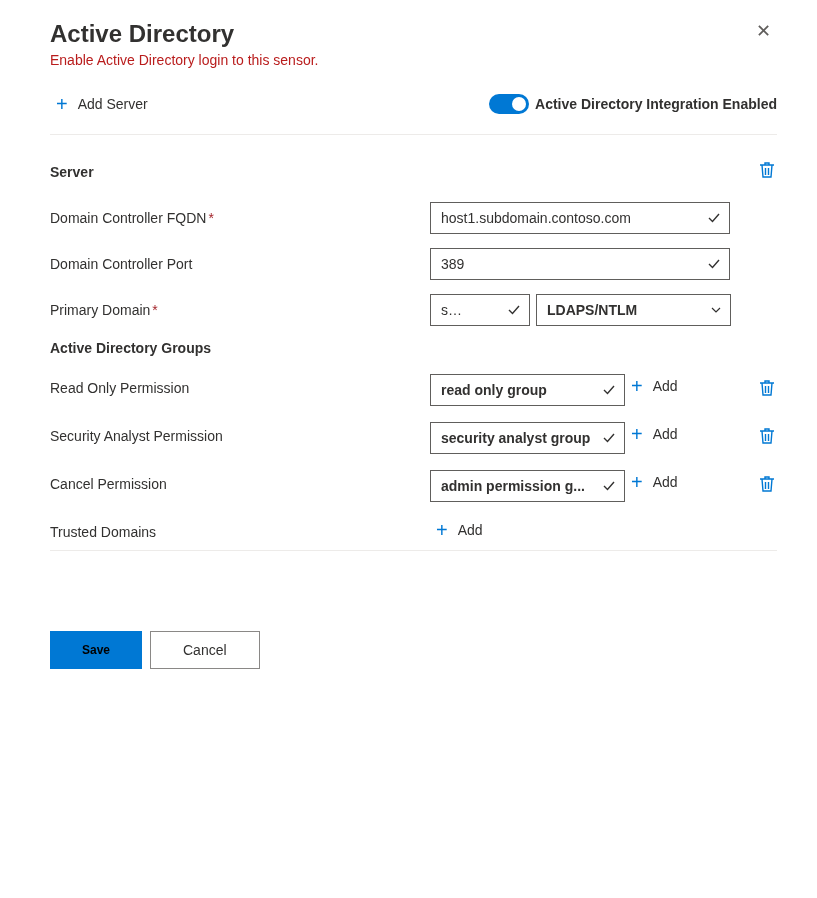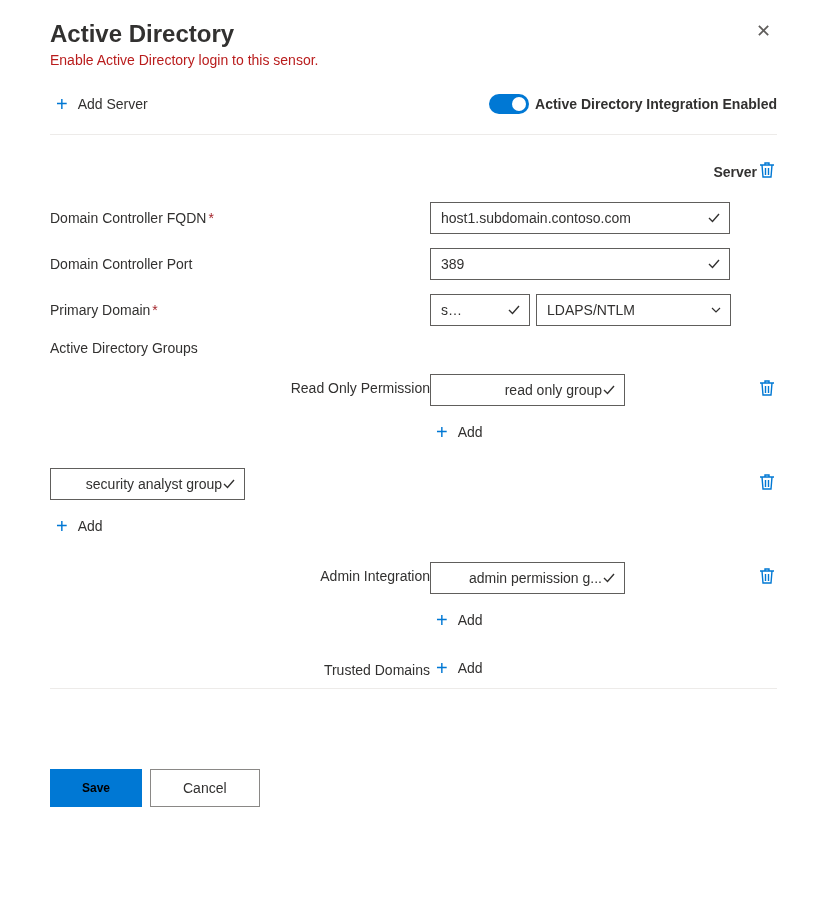--- a/index.html
+++ b/index.html
@@ -84,21 +84,21 @@
     .toggle-label {
       font-weight: 600;
     }
     .hr {
       border: none;
       border-top: 1px solid #edebe9;
       margin: 14px 0 24px 0;
     }
     .section-head-row {
       display: flex;
-      justify-content: flex-end;
+      justify-content: space-between;
       align-items: center;
       margin-bottom: 18px;
     }
     .section-head {
       font-weight: 600;
       font-size: 14px;
     }
     .trash-btn {
       background: none;
       border: none;
@@ -126,56 +126,54 @@
     .text-combo {
       display: flex;
       align-items: center;
       border: 1px solid #605e5c;
       height: 32px;
       padding: 0 8px 0 10px;
       background: #fff;
       position: relative;
     }
     .text-combo.w300 { width: 300px; }
-    .text-combo.w195 { width: 195px; }
+    .text-combo.w195 { width: 195px; font-weight: bold; }
     .text-combo.w100 { width: 100px; gap: 46px; }
     .text-combo-val {
       flex: 1;
       overflow: hidden;
       text-overflow: ellipsis;
       white-space: nowrap;
     }
     .check-icon {
       width: 14px;
       height: 14px;
       flex-shrink: 0;
     }
     .chev-icon {
       width: 12px;
       height: 12px;
       flex-shrink: 0;
     }
     .groups-head {
-      font-weight: 400;
+      font-weight: 700;
       margin: 0 0 18px 0;
     }
     .group-row {
       display: flex;
       align-items: flex-start;
       margin-bottom: 6px;
-      text-align: right;
     }
     .group-label {
       width: 380px;
       padding-top: 6px;
     }
     .group-controls {
       display: flex;
-      flex-direction: column;
-      gap: 14px;
+      flex-direction: row;
     }
     .group-trash-holder {
       margin-left: auto;
       padding-top: 3px;
     }
     .add-inline {
       display: flex;
       align-items: center;
       gap: 10px;
       cursor: pointer;
@@ -310,20 +308,21 @@
     <div class="group-trash-holder">
       <button class="trash-btn">
         <svg viewBox="0 0 16 18" fill="none" stroke="#0078d4" stroke-width="1.4">
             <path d="M1 4h14M6 4V2h4v2M3 4l1 12h8l1-12M6.5 7v7M9.5 7v7"></path>
           </svg>
       </button>
     </div>
   </div>
 
   <div class="group-row">
+    <div class="group-label">Security Analyst Permission</div>
     <div class="group-controls">
       <div class="text-combo w195">
         <span class="text-combo-val">security analyst group</span>
         <svg class="check-icon" viewBox="0 0 14 14" fill="none" stroke="#323130" stroke-width="1.4">
             <path d="M2 7l3.5 3.5L12 3"></path>
           </svg>
       </div>
       <div class="add-inline">
         <span class="plus-icon">+</span>
         <span>Add</span>
@@ -332,21 +331,21 @@
     <div class="group-trash-holder">
       <button class="trash-btn">
         <svg viewBox="0 0 16 18" fill="none" stroke="#0078d4" stroke-width="1.4">
             <path d="M1 4h14M6 4V2h4v2M3 4l1 12h8l1-12M6.5 7v7M9.5 7v7"></path>
           </svg>
       </button>
     </div>
   </div>
 
   <div class="group-row">
-    <div class="group-label">Admin Integration</div>
+    <div class="group-label">Cancel Permission</div>
     <div class="group-controls">
       <div class="text-combo w195">
         <span class="text-combo-val">admin permission g...</span>
         <svg class="check-icon" viewBox="0 0 14 14" fill="none" stroke="#323130" stroke-width="1.4">
             <path d="M2 7l3.5 3.5L12 3"></path>
           </svg>
       </div>
       <div class="add-inline">
         <span class="plus-icon">+</span>
         <span>Add</span>

